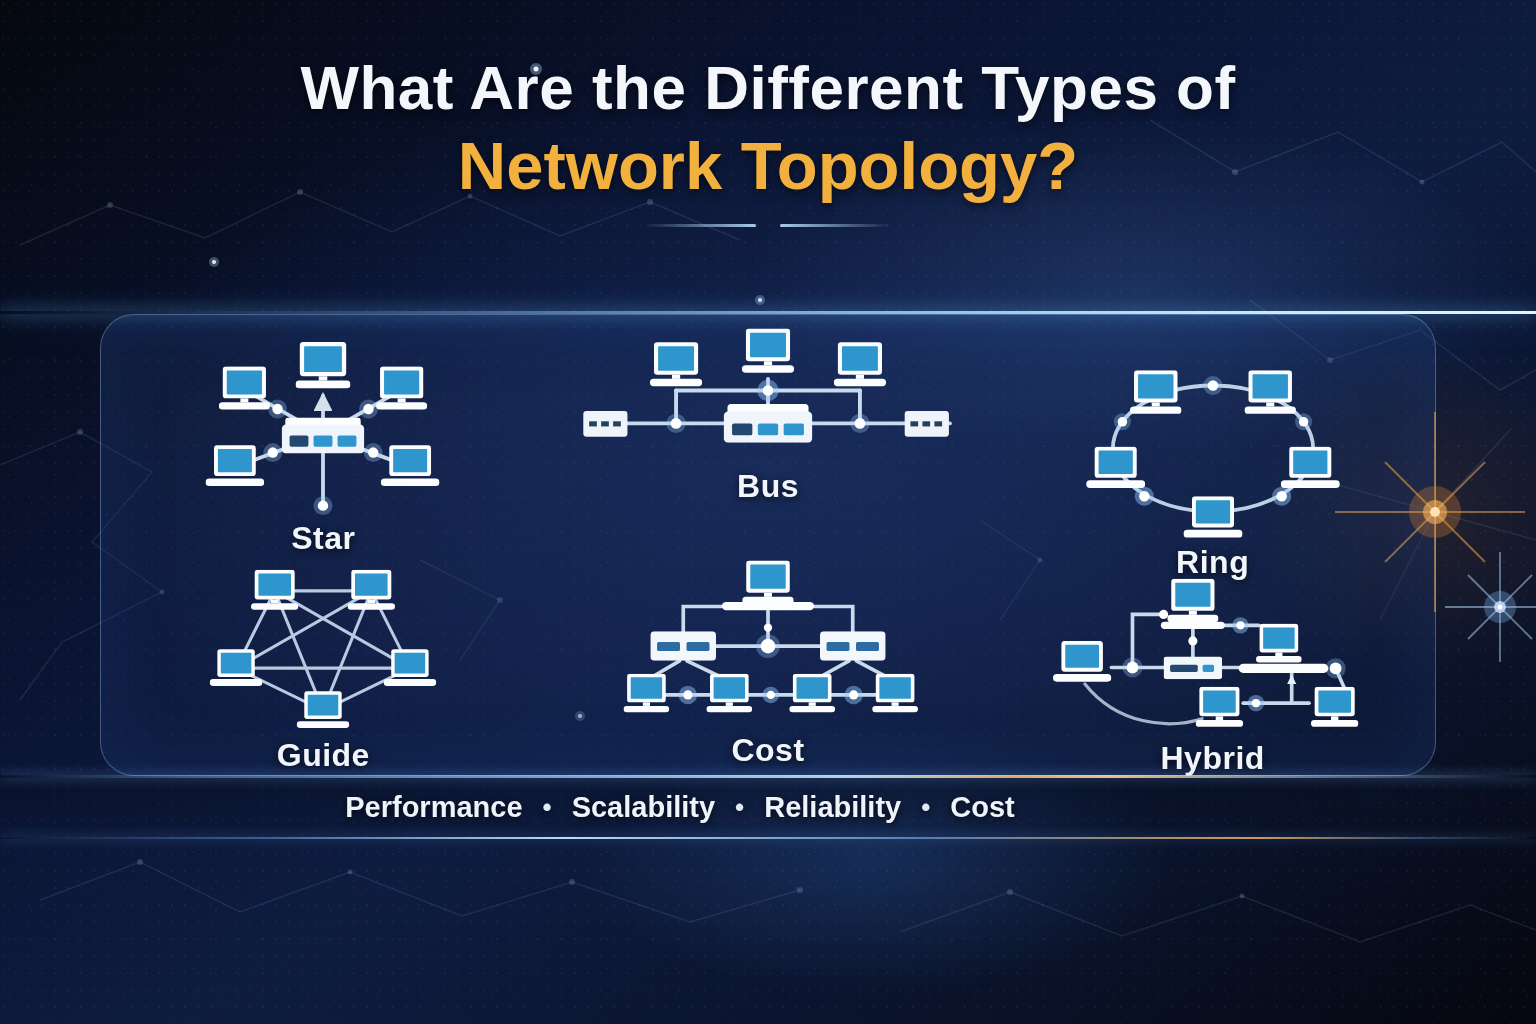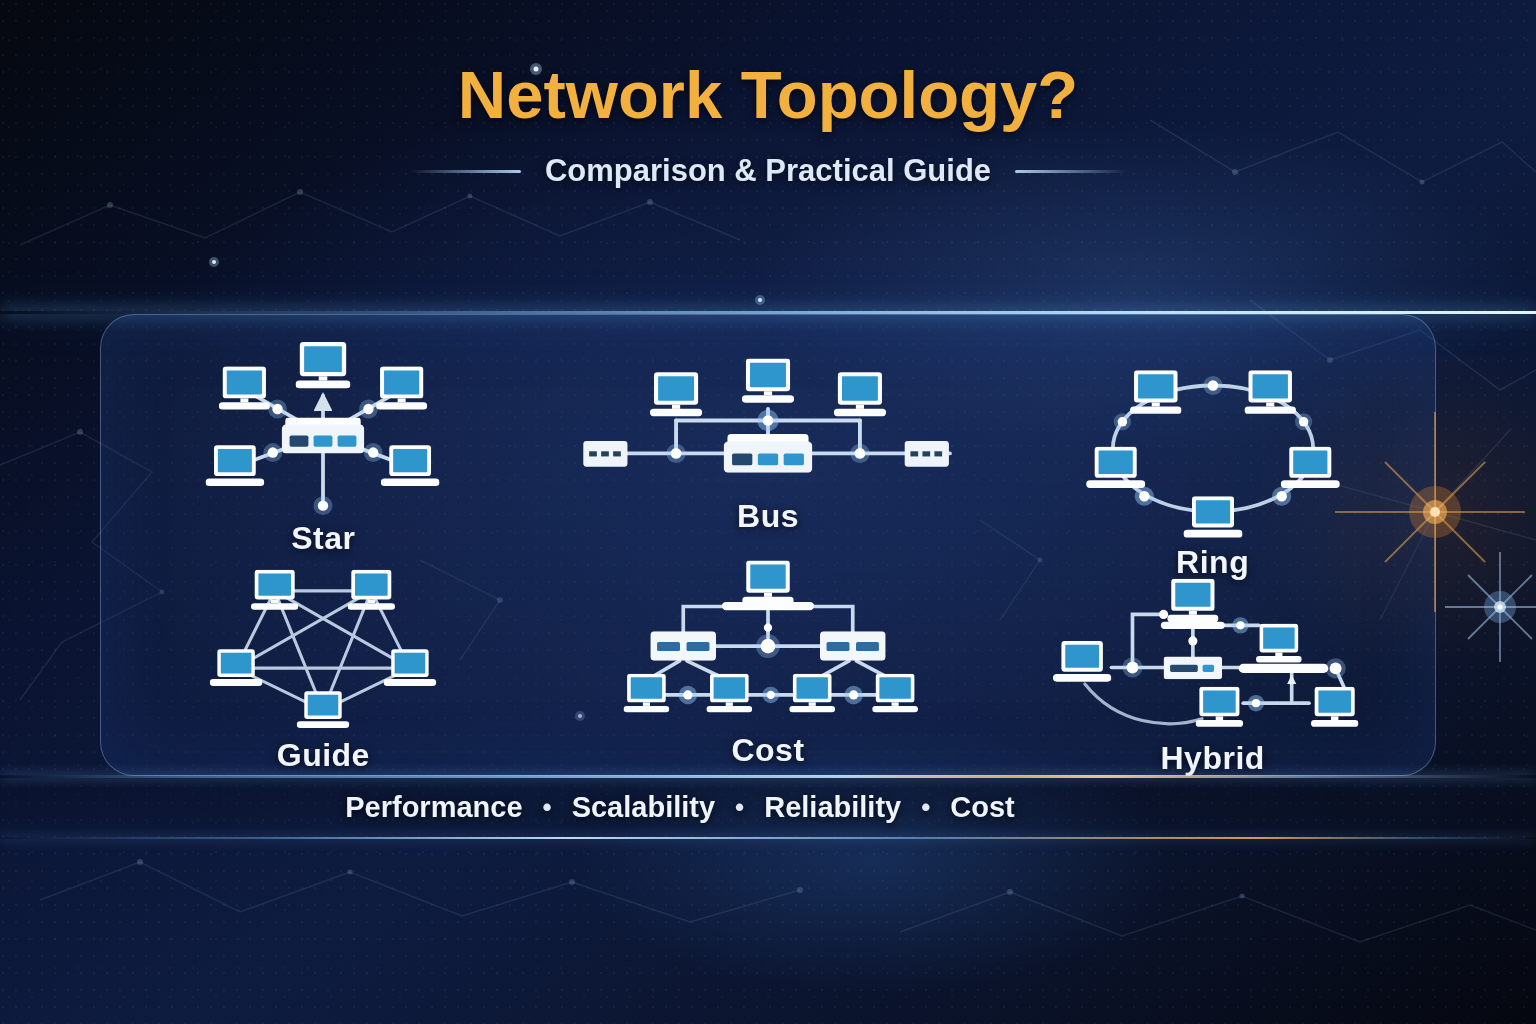--- a/index.html
+++ b/index.html
@@ -48,21 +48,21 @@
   .panel {
     position:absolute; left:100px; top:314px; width:1336px; height:462px; z-index:1;
     border:1.5px solid rgba(165,195,235,0.38); border-radius:34px;
     background:linear-gradient(180deg, rgba(46,76,138,0.20), rgba(24,42,88,0.30));
     box-shadow: inset 0 0 70px rgba(30,60,130,0.28);
     display:grid; grid-template-columns:repeat(3,1fr); grid-template-rows:231px 231px;
     box-sizing:border-box;
   }
   .card { display:flex; flex-direction:column; align-items:center; justify-content:flex-start; }
   .card.star   { padding-top:22px; }
-  .card.bus    { padding-top:30px; }
+  .card.bus    { }
   .card.ring   { padding-top:40px; }
   .card.mesh   { padding-top:8px; }
   .card.tree   { padding-top:8px; }
   .card.hybrid { padding-top:8px;justify-content:space-between; }
   .topo-label {
     margin-top:3px; font-size:32px; font-weight:bold; color:#f2f6fb;
     text-shadow:0 2px 8px rgba(0,0,0,0.65); letter-spacing:0.5px;
   }
   .topo-svg { overflow:visible; }
 
@@ -186,24 +186,24 @@
         <circle cx="214" cy="262" r="2" fill="#dcecfb"></circle>
       <circle cx="760" cy="300" r="5" fill="rgba(190,225,255,0.3)"></circle>
         <circle cx="760" cy="300" r="2" fill="#dcecfb"></circle>
       <circle cx="580" cy="716" r="5" fill="rgba(190,225,255,0.28)"></circle>
         <circle cx="580" cy="716" r="2" fill="#dcecfb"></circle>
     </g>
   </svg>
 
   
   <div class="header">
+    <div class="title-line1">What Are the Different Types of</div>
     <div class="title-line2">Network Topology?</div>
     <div class="subtitle-row">
       <div class="subtitle-dash left"></div>
-      <div class="subtitle-text">Comparison &amp; Practical Guide</div>
       <div class="subtitle-dash right"></div>
     </div>
   </div>
 
   <div class="beam-top"></div>
 
   
   <div class="panel">
 
     <div class="card star">

